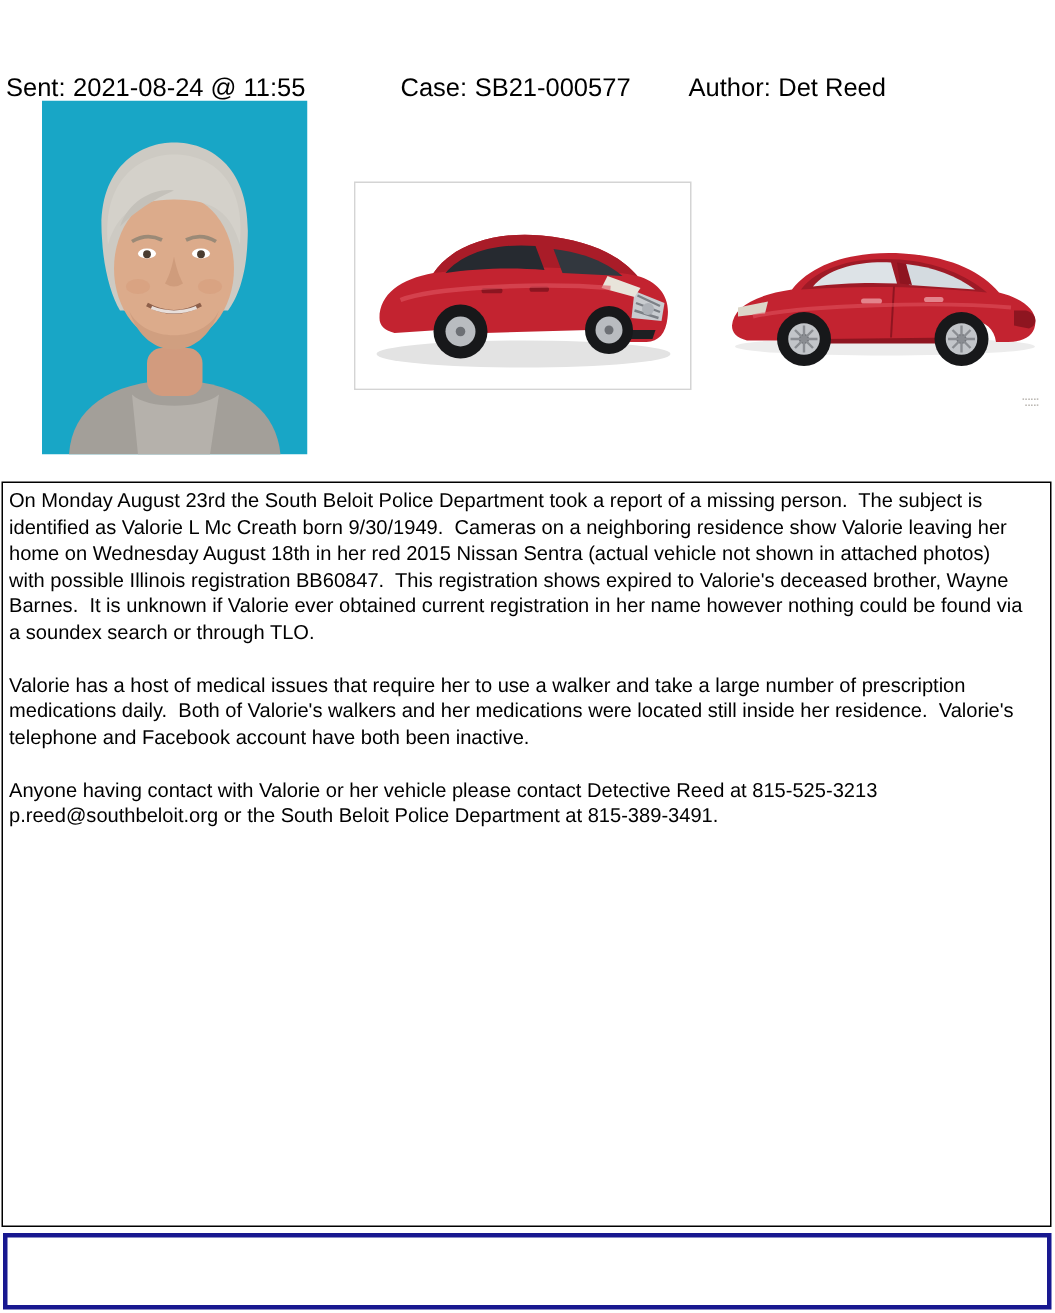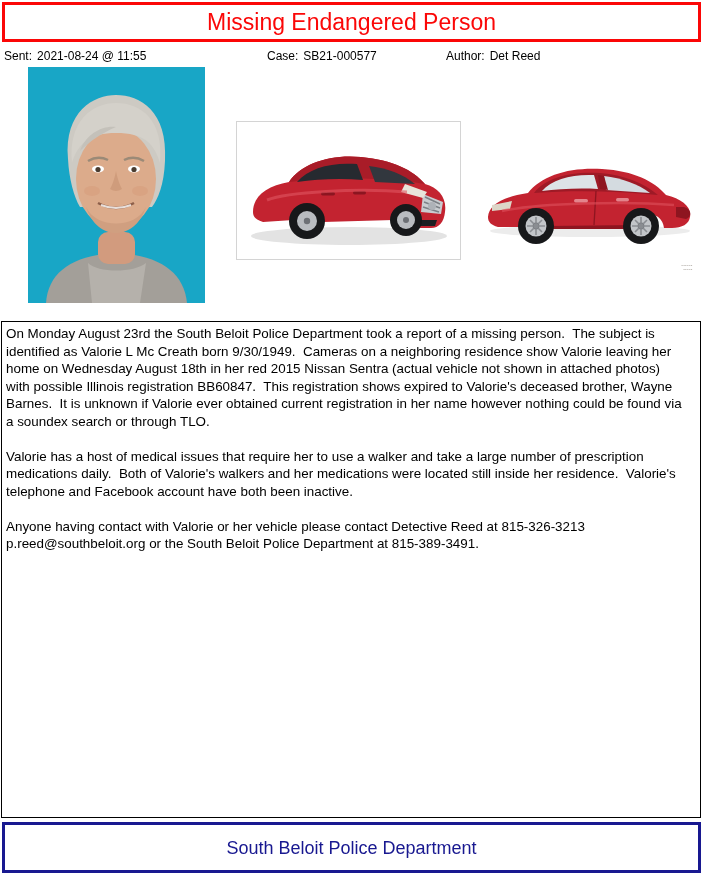--- a/index.html
+++ b/index.html
@@ -7,24 +7,24 @@
     position:relative;width:703px;height:875px;background:#fff;overflow:hidden;
     font-family:"Liberation Sans","DejaVu Sans",sans-serif;color:#000;
   }
   
   .alert-box{
     position:absolute;left:2px;right:2px;top:2px;height:34px;
     border:3px solid #fb0707;display:flex;align-items:center;justify-content:center;
   }
   .alert-title{color:#fb0707;font-size:23px;letter-spacing:0px;}
   
-  .meta-row{position:absolute;top:49px;left:0;width:703px;height:18px;font-size:12px;}
+  .meta-row{position:absolute;top:49px;left:0;width:703px;height:18px;font-size:17px;}
   .meta-sent{position:absolute;left:4px;}
   .meta-case{position:absolute;left:267px;text-align:center;}
-  .meta-author{position:absolute;left:446px;}
+  .meta-author{position:absolute;left:459px;}
   .meta-row .lbl{margin-right:5px;}
   
   .person-photo{position:absolute;left:28px;top:67px;width:177px;height:236px;}
   .vehicle-front-photo{position:absolute;left:236px;top:121px;width:223px;height:137px;border:1px solid #d4d4d4;background:#fff;}
   .vehicle-side-photo{position:absolute;left:478px;top:125px;width:225px;height:155px;background:#fff;}
   .watermark{position:absolute;right:10px;bottom:8px;font-size:4px;color:#b9b5b0;letter-spacing:.5px;line-height:4px;text-align:right;}
   
   .narrative-box{
     position:absolute;left:1px;top:321px;width:700px;height:497px;
     border:1px solid #000;box-sizing:border-box;padding:3px 13px 0 4px;
@@ -36,23 +36,20 @@
     position:absolute;left:2px;right:2px;top:822px;height:45px;
     border:3px solid #181890;display:flex;flex-direction:column;align-items:center;justify-content:center;
     color:#181890;font-size:18px;line-height:22px;
   }
 </style>
 </head>
 <body>
 
 <div class="page">
 
-  <div class="alert-box">
-    <span class="alert-title">Missing Endangered Person</span>
-  </div>
 
   <div class="meta-row">
     <span class="meta-sent"><span class="lbl">Sent:</span><span>2021-08-24 @ 11:55</span></span>
     <span class="meta-case"><span class="lbl">Case:</span><span>SB21-000577</span></span>
     <span class="meta-author"><span class="lbl">Author:</span><span>Det Reed</span></span>
   </div>
 
   <div class="person-photo">
     <svg width="177" height="236" viewBox="0 0 177 236" xmlns="http://www.w3.org/2000/svg">
       <rect x="0" y="0" width="177" height="236" fill="#18a6c6"></rect>
@@ -154,20 +151,19 @@
       <path d="M163,92 L163,110 M154,101 L172,101 M157,95 L169,107 M169,95 L157,107" stroke="#8a8d92" stroke-width="1.6"></path>
 
       <path d="M24,86 C60,78 150,76 196,80" stroke="#e05560" stroke-width="2.6" fill="none" opacity=".55"></path>
     </svg>
     <div class="watermark">▪▪▪▪▪▪<br>▪▪▪▪▪</div>
   </div>
 
   <div class="narrative-box">
     <p>On Monday August 23rd the South Beloit Police Department took a report of a missing person.  The subject is identified as Valorie L Mc Creath born 9/30/1949.  Cameras on a neighboring residence show Valorie leaving her home on Wednesday August 18th in her red 2015 Nissan Sentra (actual vehicle not shown in attached photos) with possible Illinois registration BB60847.  This registration shows expired to Valorie's deceased brother, Wayne Barnes.  It is unknown if Valorie ever obtained current registration in her name however nothing could be found via a soundex search or through TLO.</p>
     <p>Valorie has a host of medical issues that require her to use a walker and take a large number of prescription medications daily.  Both of Valorie's walkers and her medications were located still inside her residence.  Valorie's telephone and Facebook account have both been inactive.</p>
-    <p>Anyone having contact with Valorie or her vehicle please contact Detective Reed at 815-326-3213 p.reed@southbeloit.org or the South Beloit Police Department at 815-389-3491.</p>
+    <p>Anyone having contact with Valorie or her vehicle please contact Detective Reed at 815-525-3213 p.reed@southbeloit.org or the South Beloit Police Department at 815-389-3491.</p>
   </div>
 
   <div class="footer-box">
-    <span>South Beloit Police Department</span>
   </div>
 
 </div>
 
 </body></html>

